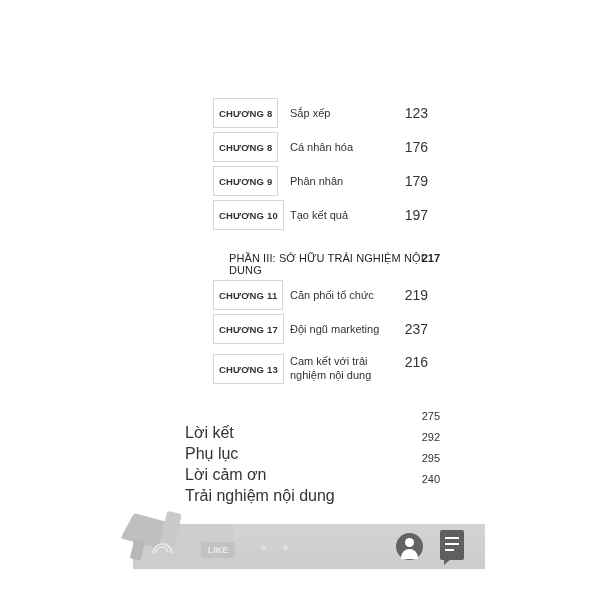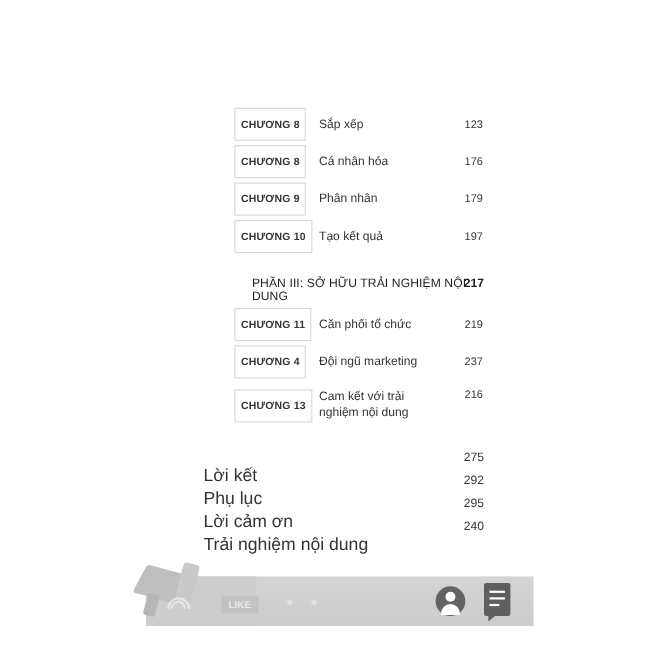--- a/index.html
+++ b/index.html
@@ -187,24 +187,24 @@
   }
   .chap-title {
     position: absolute;
     left: 105px;
     font-size: 11px;
     color: #333333;
     line-height: 14px;
   }
   .chap-page {
     position: absolute;
-    right: 1px;
+    right: 12px;
     width: 34px;
     text-align: right;
-    font-size: 10px;
+    font-size: 14px;
     color: #333333;
   }
   .part-row {
     position: relative;
     height: 32px;
     margin-top: 14px;
   }
   .part-title {
     position: absolute;
     left: 0;
@@ -425,21 +425,21 @@
       <span class="part-title">PHẦN III: SỞ HỮU TRẢI NGHIỆM NỘI DUNG</span>
       <span class="part-page">217</span>
     </div>
 
     <div class="chapter-row">
       <span class="chap-tag">CHƯƠNG 11</span>
       <span class="chap-title">Căn phối tổ chức</span>
       <span class="chap-page">219</span>
     </div>
     <div class="chapter-row">
-      <span class="chap-tag">CHƯƠNG 4</span>
+      <span class="chap-tag">CHƯƠNG 17</span>
       <span class="chap-title">Đội ngũ marketing</span>
       <span class="chap-page">237</span>
     </div>
     <div class="chapter-row tall">
       <span class="chap-tag">CHƯƠNG 13</span>
       <span class="chap-title" style="width:105px;">Cam kết với trải nghiệm nội dung</span>
       <span class="chap-page">216</span>
     </div>
 
     <div class="back-list">

